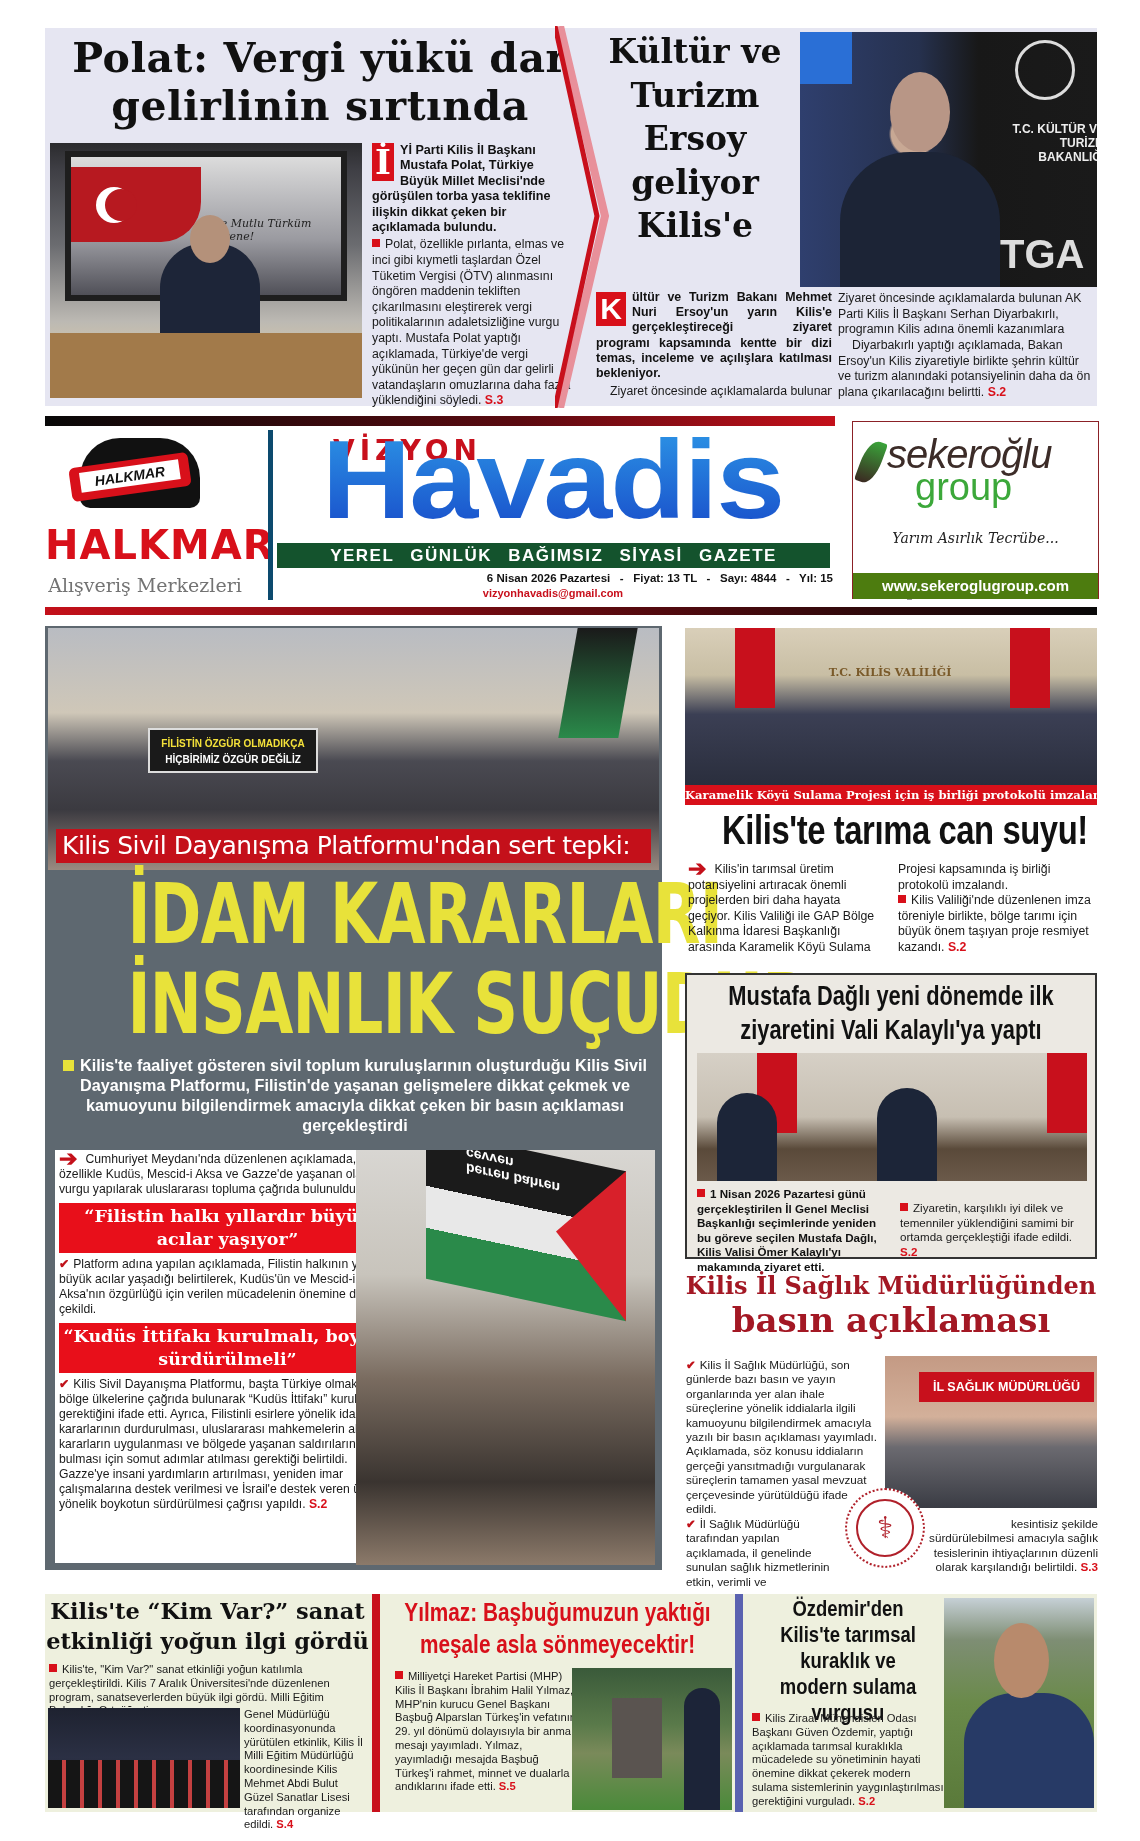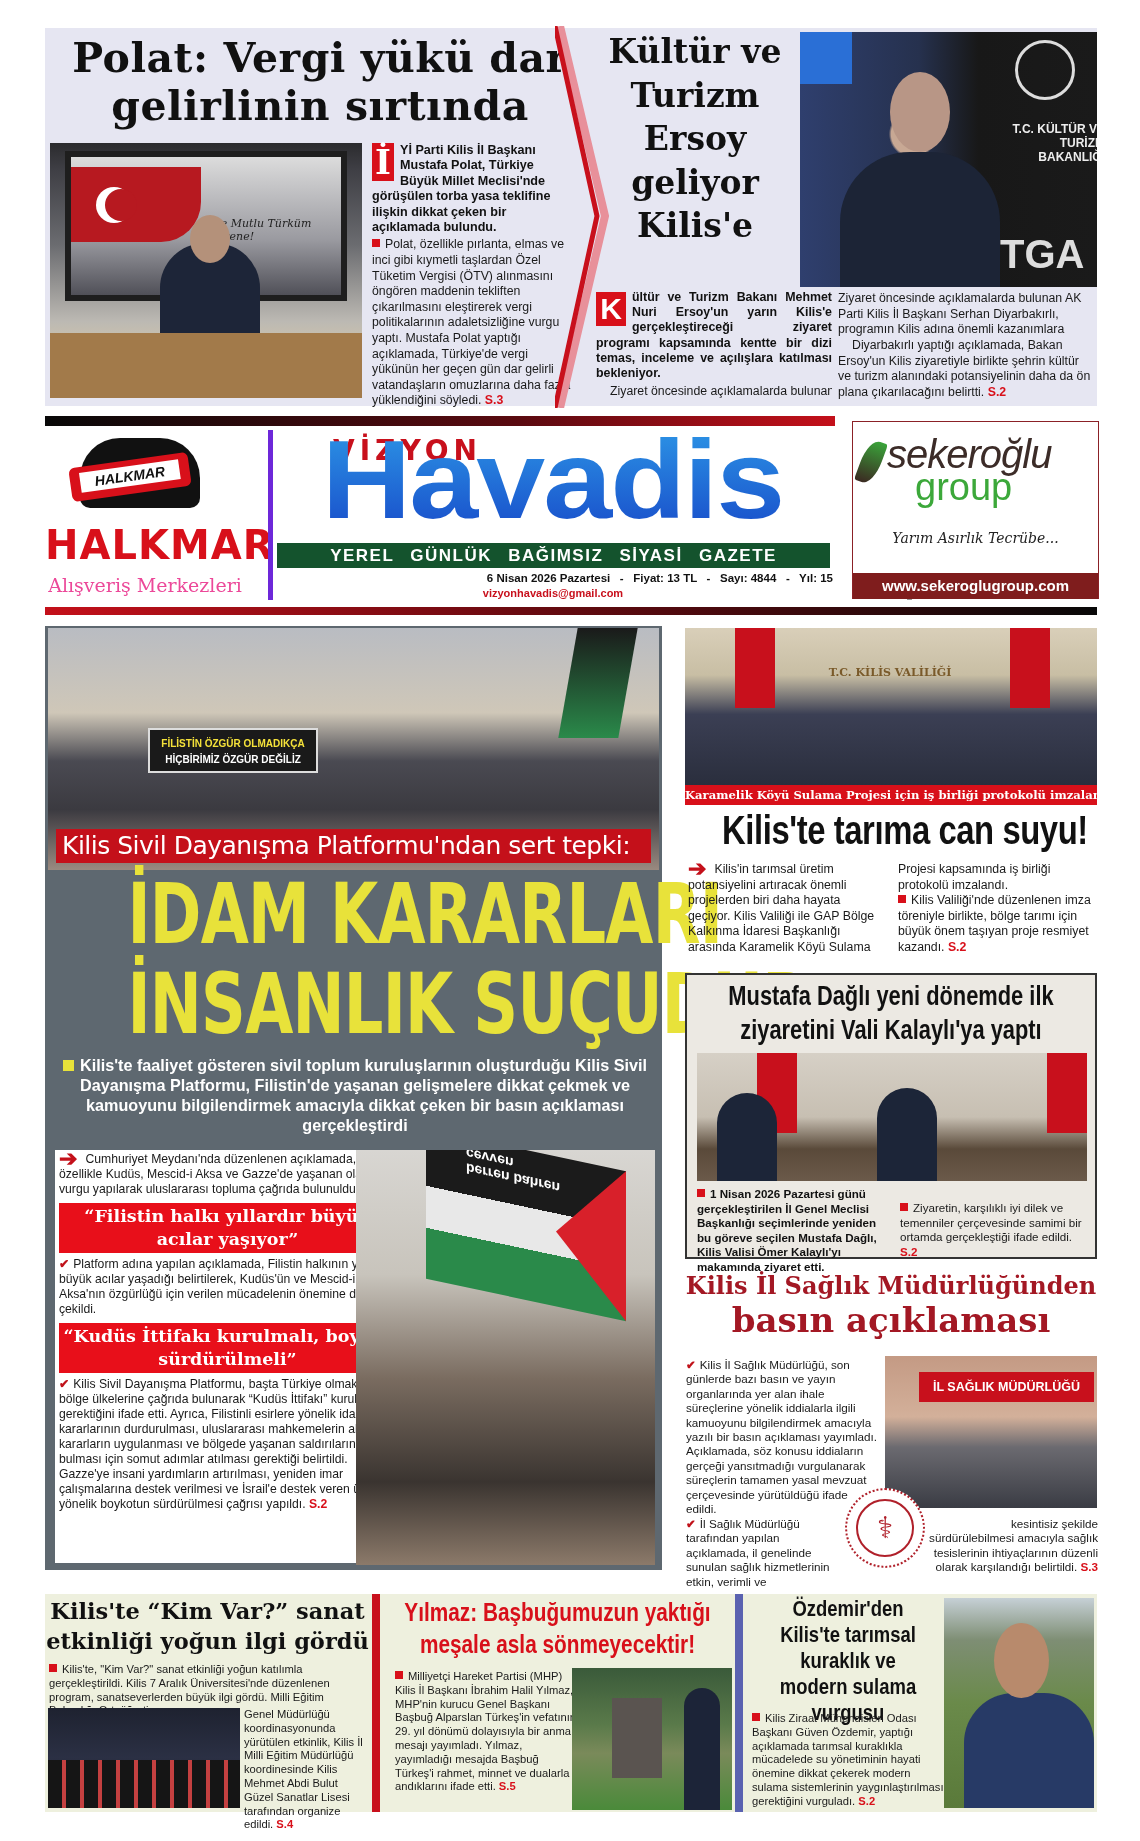--- a/index.html
+++ b/index.html
@@ -19,21 +19,21 @@
 #top{left:45px;top:28px;width:1052px;height:378px;background:#e6e6f2}
 #polat-head{left:45px;top:34px;width:550px;text-align:center;font-size:41px;line-height:48px;font-weight:bold;letter-spacing:0.5px}
 #polat-photo{left:50px;top:143px;width:312px;height:255px;background:linear-gradient(180deg,#2b2b2e 0%,#3e3e44 10%,#6b6c70 40%,#bcb9b3 70%,#d8c9a8 85%,#f2f2f2 100%)}
 #kultur-head{left:590px;top:30px;width:210px;text-align:center;font-size:33px;line-height:43.5px;font-weight:bold}
 #ersoy-photo{left:800px;top:32px;width:297px;height:255px;background:radial-gradient(circle at 38% 40%,#c8a894 0 9%,transparent 10%),linear-gradient(90deg,#2f3f6e 0%,#26314e 40%,#181818 60%,#1a1a1a 100%)}
 
 
 #mast-bar-top{left:45px;top:416px;width:790px;height:10px;background:linear-gradient(90deg,#080808,#5a0a10 60%,#c4101a)}
 #mast-bar-bot{left:45px;top:607px;width:1052px;height:8px;background:linear-gradient(90deg,#c4101a,#6a0a10 45%,#080808)}
 #halkmar{left:40px;top:430px;width:210px;height:170px}
-#havadis-box{left:268px;top:430px;width:644px;height:170px;border-left:5px solid #6d28d9;border-right:5px solid #999}
+#havadis-box{left:268px;top:430px;width:644px;height:170px;border-left:5px solid #0c4a6e;border-right:5px solid #999}
 #sek-box{left:852px;top:421px;width:247px;height:178px;border:1px solid #8b2126;background:#fff}
 
 
 #main-left{left:45px;top:626px;width:617px;height:944px;background:#5e6870}
 #left-col-box{left:55px;top:1150px;width:349px;height:413px;background:#fff}
 
 
 #protocol-photo{left:685px;top:628px;width:412px;height:157px;background:linear-gradient(180deg,#d9cfb9 0%,#c8bea4 30%,#3b3f54 55%,#2a2e3d 100%)}
 #dagli-box{left:685px;top:973px;width:412px;height:286px;border:2px solid #333;background:#ece9e3}
 #bottom-strip{left:45px;top:1594px;width:1052px;height:218px;background:#eef0de}
@@ -95,21 +95,21 @@
   <div style="text-indent:14px"><span>Diyarbakırlı yaptığı açıklamada, Bakan Ersoy'un Kilis ziyaretiyle birlikte şehrin kültür ve turizm alanındaki potansiyelinin daha da ön plana çıkarılacağını belirtti.</span> <span class="sref">S.2</span></div>
 </div>
 
 <div id="mast-bar-top" class="abs"></div>
 <div id="halkmar" class="abs">
   <div class="abs" style="left:40px;top:8px;width:120px;height:70px;background:#111;border-radius:40px 40px 10px 10px"></div>
   <div class="abs" style="left:30px;top:30px;width:120px;height:34px;background:#d8101a;border-radius:6px;transform:rotate(-8deg)">
     <div style="margin:6px 10px;background:#fff;color:#111;font-weight:bold;font-size:14px;text-align:center;line-height:20px;font-style:italic">HALKMAR</div>
   </div>
   <div class="abs" style="left:5px;top:92px;width:200px;text-align:center;color:#d8101a;font-weight:bold;font-size:40px;letter-spacing:1px;font-family:'DejaVu Sans',sans-serif">HALKMAR</div>
-  <div class="abs serif" style="left:0;top:144px;width:210px;text-align:center;font-size:19px;color:#ec4899">Alışveriş Merkezleri</div>
+  <div class="abs serif" style="left:0;top:144px;width:210px;text-align:center;font-size:19px;color:#737373">Alışveriş Merkezleri</div>
 </div>
 <div id="havadis-box" class="abs">
   <div class="abs" style="left:60px;top:4px;color:#c8101c;font-weight:bold;font-size:28px;letter-spacing:5px;font-family:'DejaVu Sans',sans-serif">VİZYON</div>
   <div class="abs" style="left:2px;top:-14px;width:555px;text-align:center;color:#1a5fd8;font-weight:bold;font-size:124px;line-height:140px;letter-spacing:-2px;background:linear-gradient(180deg,#2e9be8,#1748c8);-webkit-background-clip:text;background-clip:text;-webkit-text-fill-color:transparent;transform:scaleY(0.9);transform-origin:top">Havadis</div>
   <div class="abs" style="left:4px;top:113px;width:553px;height:25px;background:#14532d;color:#fff;font-weight:bold;font-size:17px;line-height:25px;text-align:center;word-spacing:10px;letter-spacing:1.5px">YEREL GÜNLÜK BAĞIMSIZ SİYASİ GAZETE</div>
   <div class="abs" style="left:0;top:142px;width:560px;text-align:right;font-weight:bold;font-size:11.5px;color:#111">
     <span>6 Nisan 2026 Pazartesi</span>
     &nbsp;&nbsp;<span>-</span>&nbsp;&nbsp;
     <span>Fiyat: 13 TL</span>
     &nbsp;&nbsp;<span>-</span>&nbsp;&nbsp;
@@ -117,21 +117,21 @@
     &nbsp;&nbsp;<span>-</span>&nbsp;&nbsp;
     <span>Yıl: 15</span>
   </div>
   <div class="abs" style="left:0;top:157px;width:560px;text-align:center;font-weight:bold;font-size:11px;color:#c8101c">vizyonhavadis@gmail.com</div>
 </div>
 <div id="sek-box" class="abs">
   <div class="abs" style="left:8px;top:18px;width:20px;height:44px;background:linear-gradient(180deg,#3aa43a,#3b2a22);border-radius:60% 10% 60% 10%;transform:rotate(20deg)"></div>
   <div class="abs" style="left:34px;top:10px;font-size:40px;color:#3c2c28;letter-spacing:-1px;font-style:italic">sekeroğlu</div>
   <div class="abs" style="left:62px;top:44px;font-size:38px;color:#3ca83a">group</div>
   <div class="abs serif" style="left:0;top:108px;width:245px;text-align:center;font-style:italic;font-size:14px;color:#222">Yarım Asırlık Tecrübe...</div>
-  <div class="abs" style="left:0;top:151px;width:245px;height:26px;background:#7f1d1d;color:#fff;font-weight:bold;font-size:15px;line-height:26px;text-align:center">www.sekeroglugroup.com</div>
+  <div class="abs" style="left:0;top:151px;width:245px;height:26px;background:#4d7c0f;color:#fff;font-weight:bold;font-size:15px;line-height:26px;text-align:center">www.sekeroglugroup.com</div>
 </div>
 <div id="mast-bar-bot" class="abs"></div>
 
 <div id="main-left" class="abs"></div>
 <div class="photo" style="left:48px;top:628px;width:611px;height:242px;background:linear-gradient(180deg,#b9bcc2 0%,#cfc7b8 35%,#4a4a52 55%,#3b3a40 75%,#9a8a80 100%)">
   <div class="abs" style="left:100px;top:100px;width:170px;height:45px;background:#1a1a1a;border:2px solid #ddd;color:#fff;font-weight:bold;font-size:10px;text-align:center;padding-top:6px;line-height:16px">
     <div style="color:#f5e23a">FİLİSTİN ÖZGÜR OLMADIKÇA</div>
     <div>HİÇBİRİMİZ ÖZGÜR DEĞİLİZ</div>
   </div>
   <div class="abs" style="left:520px;top:0;width:60px;height:110px;background:linear-gradient(180deg,#1a1a1a,#2a8a4a);transform:skewX(-10deg)"></div>
@@ -172,21 +172,21 @@
   <div style="text-align:center;font-weight:bold;font-size:28px;line-height:34px;margin-top:4px;transform:scaleX(0.78);transform-origin:center;white-space:nowrap;margin-left:-60px;margin-right:-60px">
     <div style="white-space:normal;width:520px;margin:0 auto">Mustafa Dağlı yeni dönemde ilk ziyaretini Vali Kalaylı'ya yaptı</div>
   </div>
   <div class="photo" style="left:10px;top:78px;width:390px;height:128px;background:linear-gradient(180deg,#d6d0c6 0%,#c7bfb2 50%,#5a4a3a 75%,#6b5a4a 100%)">
     <div class="abs" style="left:60px;top:0;width:40px;height:80px;background:#c8101c"></div>
     <div class="abs" style="left:350px;top:0;width:40px;height:80px;background:#c8101c"></div>
     <div class="abs" style="left:20px;top:40px;width:60px;height:88px;background:#1c2538;border-radius:30px 30px 0 0"></div>
     <div class="abs" style="left:180px;top:35px;width:60px;height:93px;background:#1c2538;border-radius:30px 30px 0 0"></div>
   </div>
   <div class="abs bold-txt" style="left:10px;top:212px;width:195px;font-size:11.6px;line-height:14.5px"><span class="sq"></span><span>1 Nisan 2026 Pazartesi günü gerçekleştirilen İl Genel Meclisi Başkanlığı seçimlerinde yeniden bu göreve seçilen Mustafa Dağlı, Kilis Valisi Ömer Kalaylı'yı makamında ziyaret etti.</span></div>
-  <div class="abs body-txt" style="left:213px;top:226px;width:190px;font-size:11.6px;line-height:14.5px"><span class="sq"></span><span>Ziyaretin, karşılıklı iyi dilek ve temenniler çerçevesinde samimi bir ortamda gerçekleştiği ifade edildi.</span> <span class="sref">S.2</span></div>
+  <div class="abs body-txt" style="left:213px;top:226px;width:190px;font-size:11.6px;line-height:14.5px"><span class="sq"></span><span>Ziyaretin, karşılıklı iyi dilek ve temenniler yüklendiğini samimi bir ortamda gerçekleştiği ifade edildi.</span> <span class="sref">S.2</span></div>
 </div>
 
 <div class="abs serif" style="left:685px;top:1271px;width:412px;text-align:center;color:#a31824;font-weight:bold;font-size:24px;line-height:30px">Kilis İl Sağlık Müdürlüğünden</div>
 <div class="abs serif" style="left:685px;top:1300px;width:412px;text-align:center;color:#a31824;font-weight:bold;font-size:34px;line-height:40px">basın açıklaması</div>
 <div class="photo" style="left:885px;top:1356px;width:212px;height:152px;background:linear-gradient(180deg,#c49a84 0%,#d3b09a 40%,#6b6a70 60%,#3a3c44 100%)">
   <div class="abs" style="left:34px;top:16px;width:175px;height:30px;background:#c8101c;color:#fff;font-weight:bold;font-size:12.5px;line-height:30px;text-align:center">İL SAĞLIK MÜDÜRLÜĞÜ</div>
 </div>
 <div class="abs body-txt" style="left:686px;top:1358px;width:192px;font-size:11.7px;line-height:14.4px"><span class="chk">✔</span><span>Kilis İl Sağlık Müdürlüğü, son günlerde bazı basın ve yayın organlarında yer alan ihale süreçlerine yönelik iddialarla ilgili kamuoyunu bilgilendirmek amacıyla yazılı bir basın açıklaması yayımladı. Açıklamada, söz konusu iddiaların gerçeği yansıtmadığı vurgulanarak süreçlerin tamamen yasal mevzuat çerçevesinde yürütüldüğü ifade edildi.</span></div>
 <div class="abs body-txt" style="left:686px;top:1517px;width:150px;font-size:11.7px;line-height:14.4px"><span class="chk">✔</span><span>İl Sağlık Müdürlüğü tarafından yapılan açıklamada, il genelinde sunulan sağlık hizmetlerinin etkin, verimli ve</span></div>
 <div class="abs" style="left:845px;top:1488px;width:80px;height:80px;border-radius:50%;background:#fff;border:2px dotted #b0202a">

